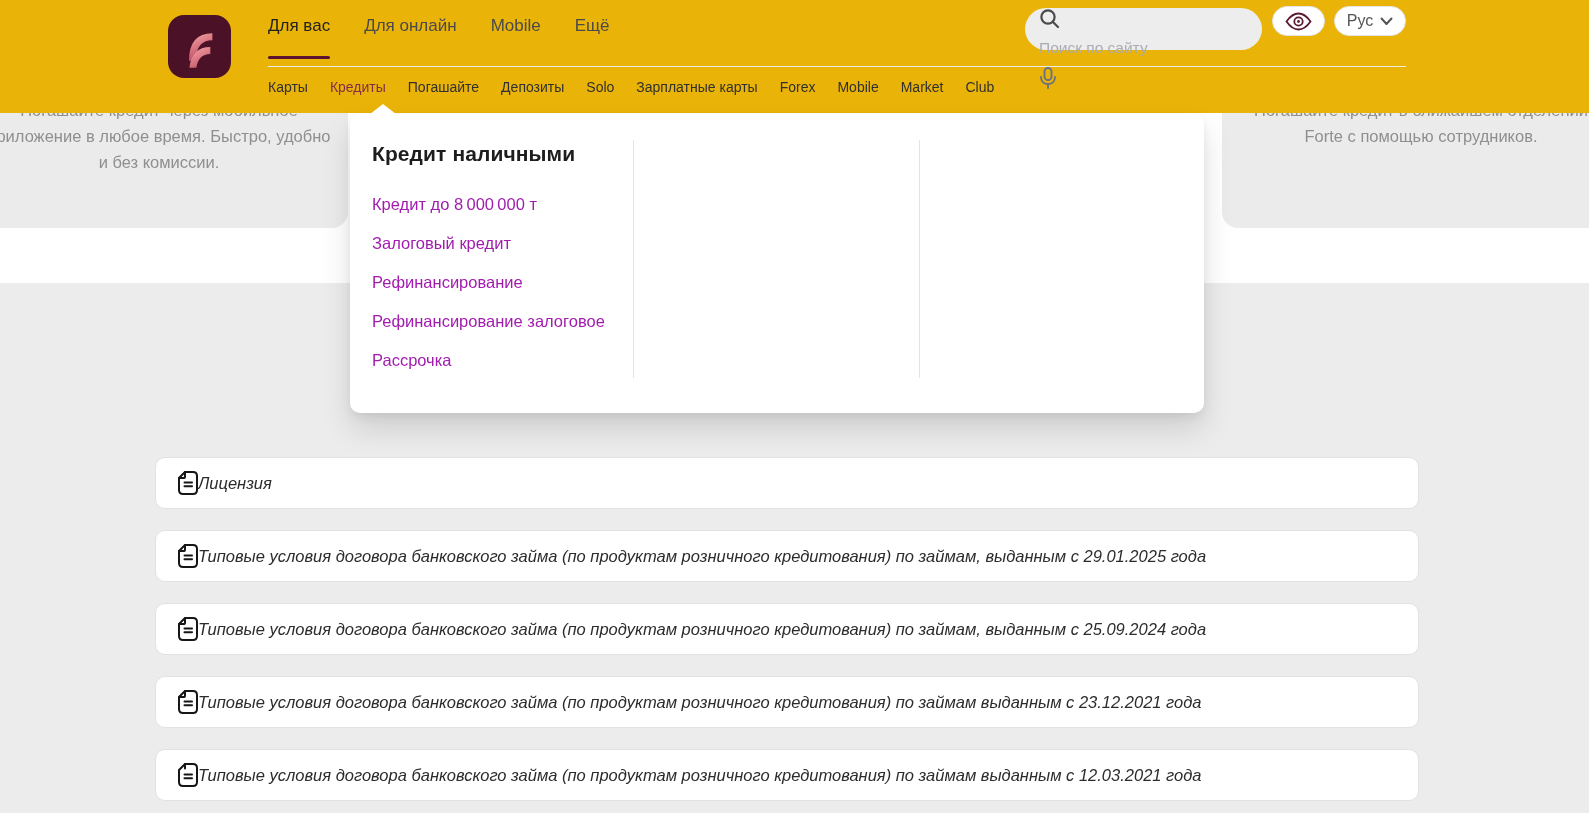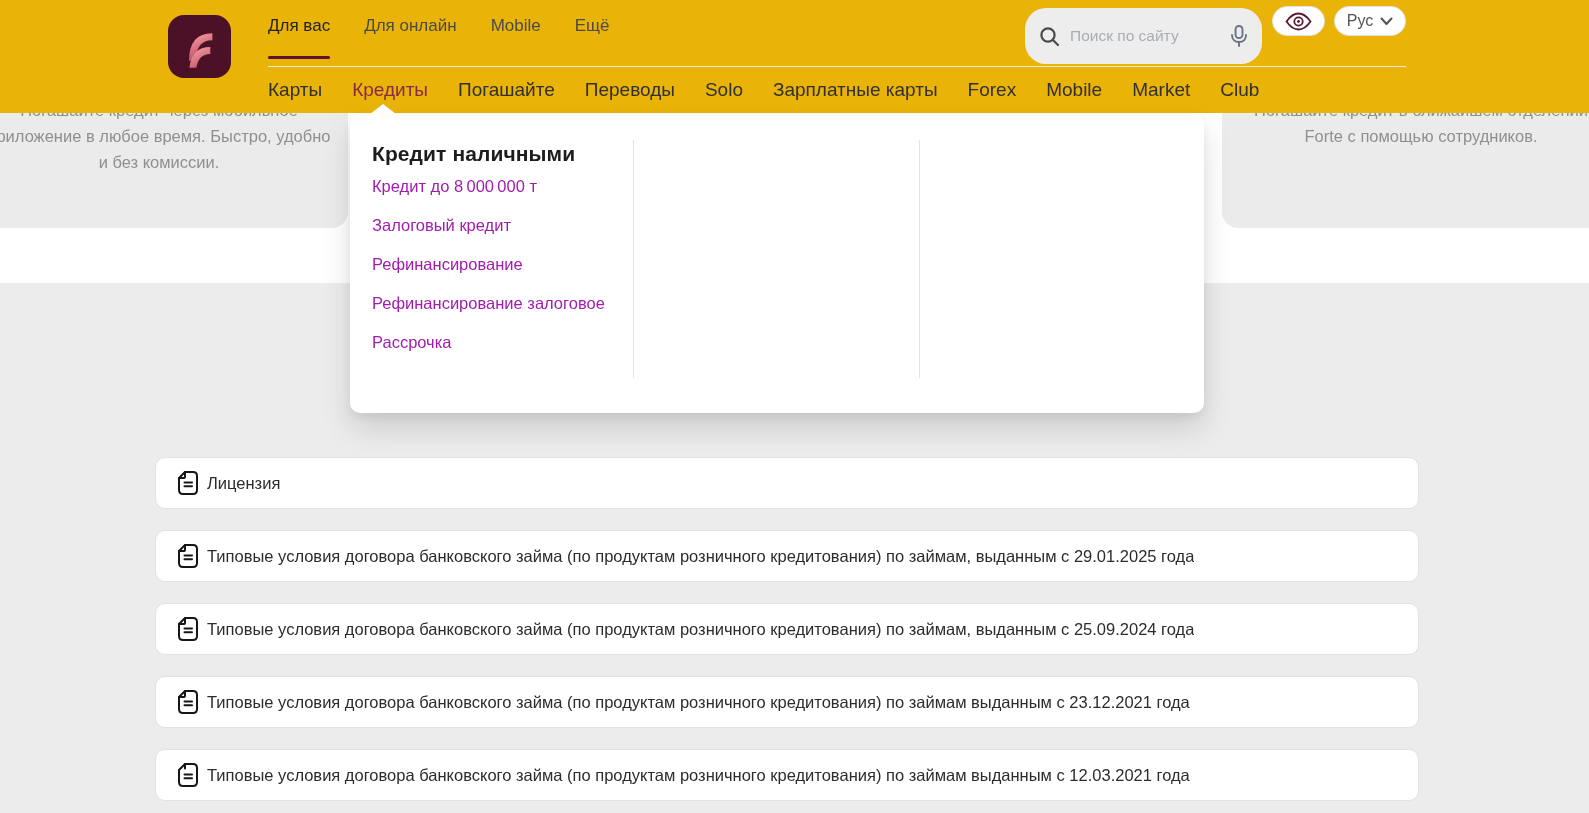--- a/index.html
+++ b/index.html
@@ -40,80 +40,80 @@
     position:absolute; left:268px; top:16px; display:flex; gap:34px;
     font-size:17px; color:#4a4a4a;
   }
   .top-nav a { cursor:pointer; padding-bottom:12px; position:relative; white-space:nowrap; }
   .top-nav a.active { color:#222; }
   .top-nav a.active::after {
     content:""; position:absolute; left:0; right:0; bottom:-11px;
     height:3px; background:#5c1230; border-radius:2px;
   }
   .search-pill {
-    position:absolute; left:1025px; top:8px; width:237px; height:56px;
-    border-radius:21px; background:#ededed; display:flex; align-items:center;
-    padding:0 14px; gap:10px;
+    position:absolute; left:1025px; top:8px; width:237px; height:42px;
+    border-radius:21px; background:#ededed; display:flex; 
+    padding:0 14px; gap:10px;flex-direction:column;
   }
   .search-pill input {
     flex:1; border:none; background:transparent; outline:none;
     font-size:15.5px; color:#444; font-family:inherit; min-width:0;
   }
   .search-pill input::placeholder { color:#a9adb3; }
   .round-btn {
     position:absolute; top:6px; height:30px; background:#fff;
     border:1px solid #e4e4e4; border-radius:22px; display:flex;
     align-items:center; justify-content:center; cursor:pointer;
   }
   .eye-btn  { left:1272px; width:53px; }
   .lang-btn { left:1334px; width:72px; gap:7px; font-size:16px; color:#555; }
   .header-divider {
     position:absolute; left:268px; top:66px; width:1138px; height:1px;
     background:#ebebeb;
   }
   .product-nav {
-    position:absolute; left:268px; top:79px; display:flex; gap:30px;
-    font-size:19px; color:#303030;text-align:right;
+    position:absolute; left:268px; top:79px; display:flex; gap:22px;
+    font-size:14px; color:#303030;text-align:right;
   }
   .product-nav a { cursor:pointer; white-space:nowrap; }
   .product-nav a.active { color:#862b46; }
   
   .mega {
     position:absolute; left:350px; top:114px; width:854px; height:299px;
     background:#fff; border-radius:10px; z-index:30;
     box-shadow:0 16px 30px rgba(0,0,0,.13), 0 4px 10px rgba(0,0,0,.06);
   }
   .mega::before {
     content:""; position:absolute; top:-10px; left:20px;
     border-left:13px solid transparent; border-right:13px solid transparent;
     border-bottom:10px solid #fff;
   }
   .mega-col { position:absolute; top:28px; }
   .mega-col h3 {
-    font-size:21px; font-weight:600; color:#1d1d1d; margin-bottom:12px;
+    font-size:21px; font-weight:600; color:#1d1d1d; margin-bottom:30px;
     letter-spacing:.1px;
   }
   .mega-col a {
     display:block; font-size:16.5px; color:#a21caf; line-height:17px;
     margin-bottom:22px; cursor:pointer; white-space:nowrap;
   }
   .col-1 { left:22px;  }
   .col-2 { left:308px; }
   .col-3 { left:593px; }
   .mega-divider {
     position:absolute; top:26px; width:1px; height:238px; background:#e4e4e4;
   }
   .mdiv-1 { left:283px; }
   .mdiv-2 { left:569px; }
   
   .doc-card {
     position:absolute; left:155px; width:1264px; height:52px;
     background:#fff; border:1px solid #e2e2e2; border-radius:10px;
-    display:flex; align-items:center; padding:0 18px 0 22px; gap:9px;
-    z-index:6; cursor:pointer;
+    display:flex; align-items:center; padding:0 18px 0 22px; 
+    z-index:6; cursor:pointer;font-style:italic;
   }
   .doc-card span { font-size:16.5px; color:#2c2c2c; white-space:nowrap; overflow:hidden; }
   .dc-1 { top:457px; } .dc-2 { top:530px; } .dc-3 { top:603px; }
   .dc-4 { top:676px; } .dc-5 { top:749px; }
   .icon { display:inline-flex; flex:none; }
 </style>
 </head>
 <body>
 
 <div class="hero-card hero-left">
@@ -195,21 +195,21 @@
       </svg>
     </span>
   </div>
 
   <div class="header-divider"></div>
 
   <nav class="product-nav">
     <a>Карты</a>
     <a class="active">Кредиты</a>
     <a>Погашайте</a>
-    <a>Переводы</a>
+    <a>Депозиты</a>
     <a>Solo</a>
     <a>Зарплатные карты</a>
     <a>Forex</a>
     <a>Mobile</a>
     <a>Market</a>
     <a>Club</a>
   </nav>
 </header>
 
 <div class="mega">

